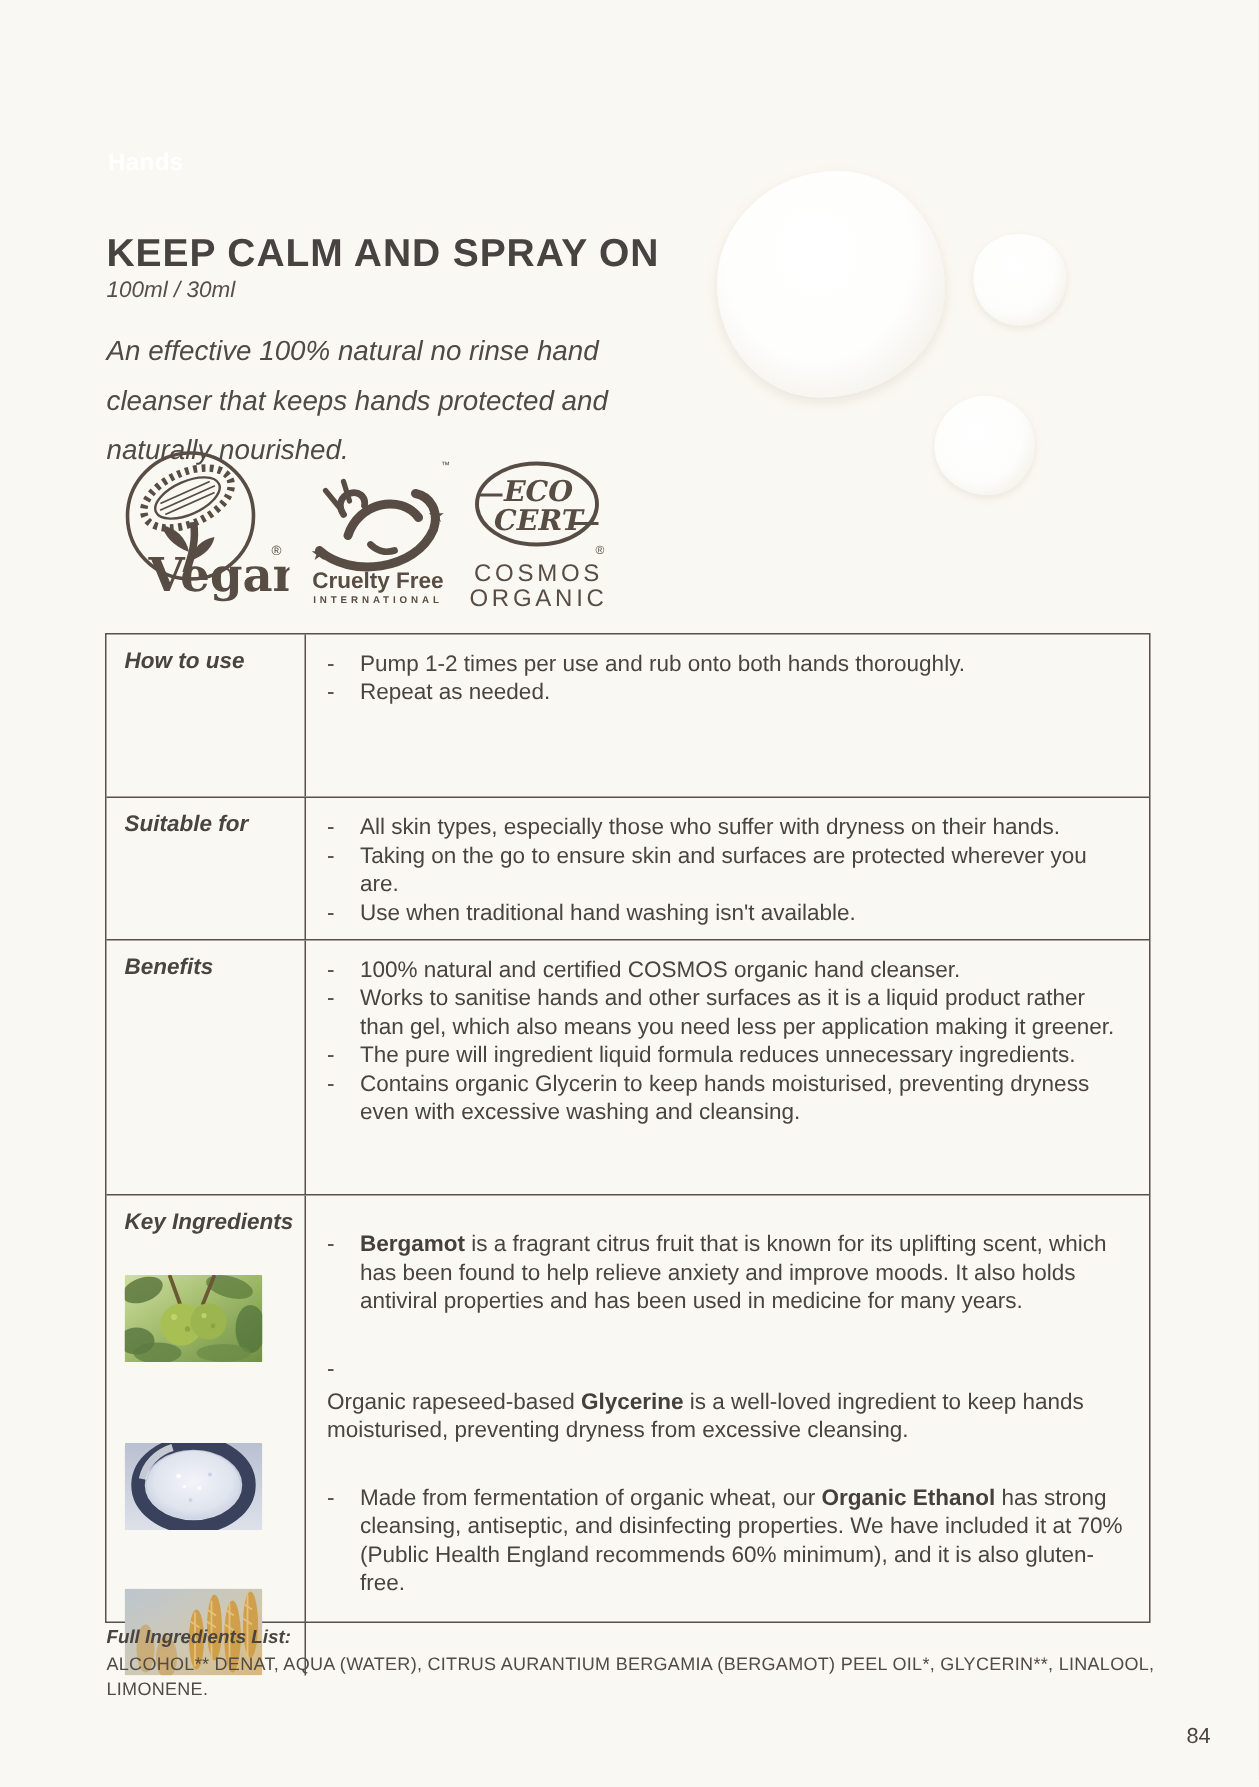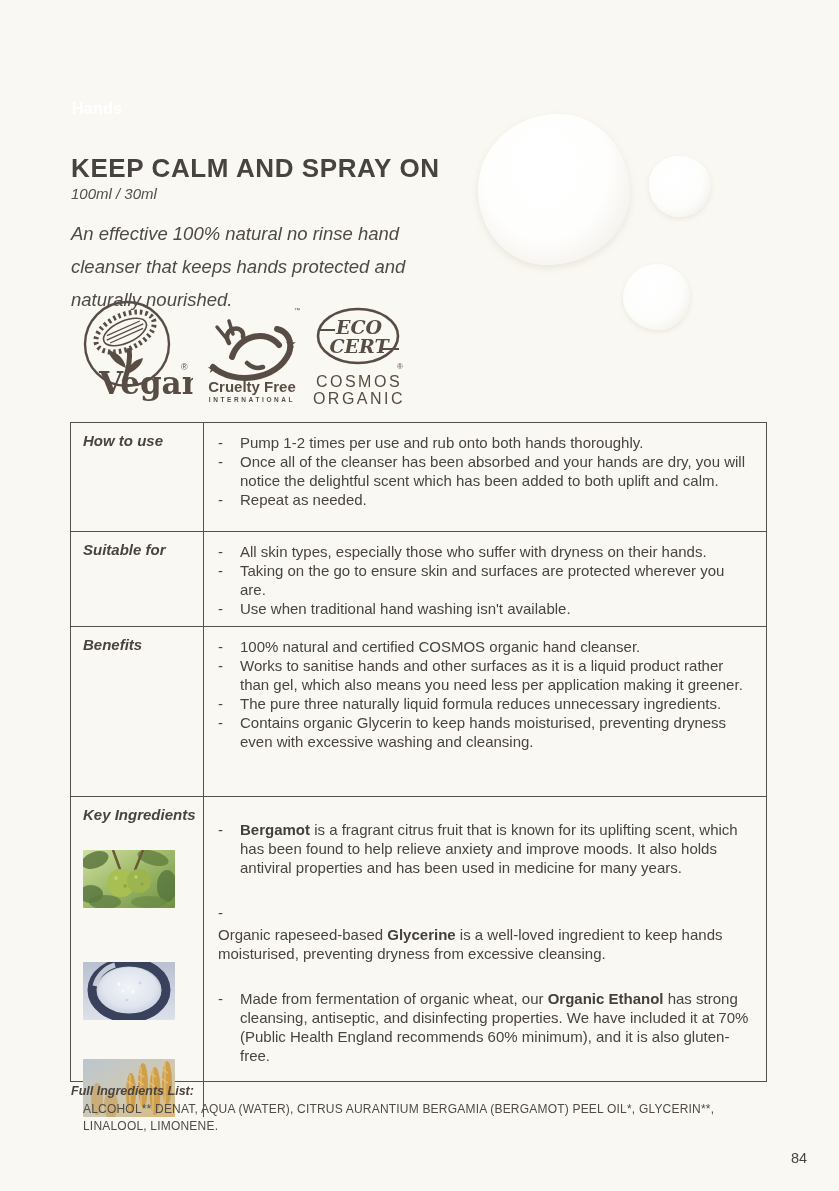--- a/index.html
+++ b/index.html
@@ -100,21 +100,21 @@
   .img-bergamot{margin-top:9px;}
   .img-glycerine{margin-top:36px;}
   .img-wheat{margin-top:21px;}
   .ki-content{padding-top:23px;}
   .ki-item{margin-bottom:26px;}
   .ki-item.gap-lg{flex-direction:column;}
   .ki-item b{font-weight:bold;color:#45403c;}
   
   .footer{position:absolute;left:71px;top:1084px;width:710px;color:#4a4440;}
   .footer-label{font-size:12.5px;font-weight:bold;font-style:italic;margin-bottom:3px;}
-  .footer-line{font-size:12px;letter-spacing:.2px;line-height:17px;color:#504b46;margin-left:12px;}
+  .footer-line{font-size:12px;letter-spacing:.2px;line-height:17px;color:#504b46;}
   .page-number{
     position:absolute;left:791px;top:1150px;
     font-size:14.5px;color:#4a4440;
   }
   .logo svg text{fill:#584d44;}
 </style>
 </head>
 <body>
 
 <div class="page">
@@ -186,24 +186,20 @@
 
     <div class="spec-row row-h110">
       <div class="cell-label">How to use</div>
       <div class="cell-content">
         <div class="bullet">
             <span class="dash"></span>
             <span class="btext">Pump 1-2 times per use and rub onto both hands thoroughly.</span>
           </div>
         <div class="bullet">
             <span class="dash"></span>
-            <span class="btext">Once all of the cleanser has been absorbed and your hands are dry, you will notice the delightful scent which has been added to both uplift and calm.</span>
-          </div>
-        <div class="bullet">
-            <span class="dash"></span>
             <span class="btext">Repeat as needed.</span>
           </div>
       </div>
     </div>
 
     <div class="spec-row row-h95">
       <div class="cell-label">Suitable for</div>
       <div class="cell-content">
         <div class="bullet">
             <span class="dash"></span>
@@ -226,21 +222,21 @@
         <div class="bullet">
             <span class="dash"></span>
             <span class="btext">100% natural and certified COSMOS organic hand cleanser.</span>
           </div>
         <div class="bullet">
             <span class="dash"></span>
             <span class="btext">Works to sanitise hands and other surfaces as it is a liquid product rather than gel, which also means you need less per application making it greener.</span>
           </div>
         <div class="bullet">
             <span class="dash"></span>
-            <span class="btext">The pure three naturally liquid formula reduces unnecessary ingredients.</span>
+            <span class="btext">The pure will ingredient liquid formula reduces unnecessary ingredients.</span>
           </div>
         <div class="bullet">
             <span class="dash"></span>
             <span class="btext">Contains organic Glycerin to keep hands moisturised, preventing dryness even with excessive washing and cleansing.</span>
           </div>
       </div>
     </div>
 
     <div class="spec-row row-h285">
       <div class="cell-label ki-label-col">

